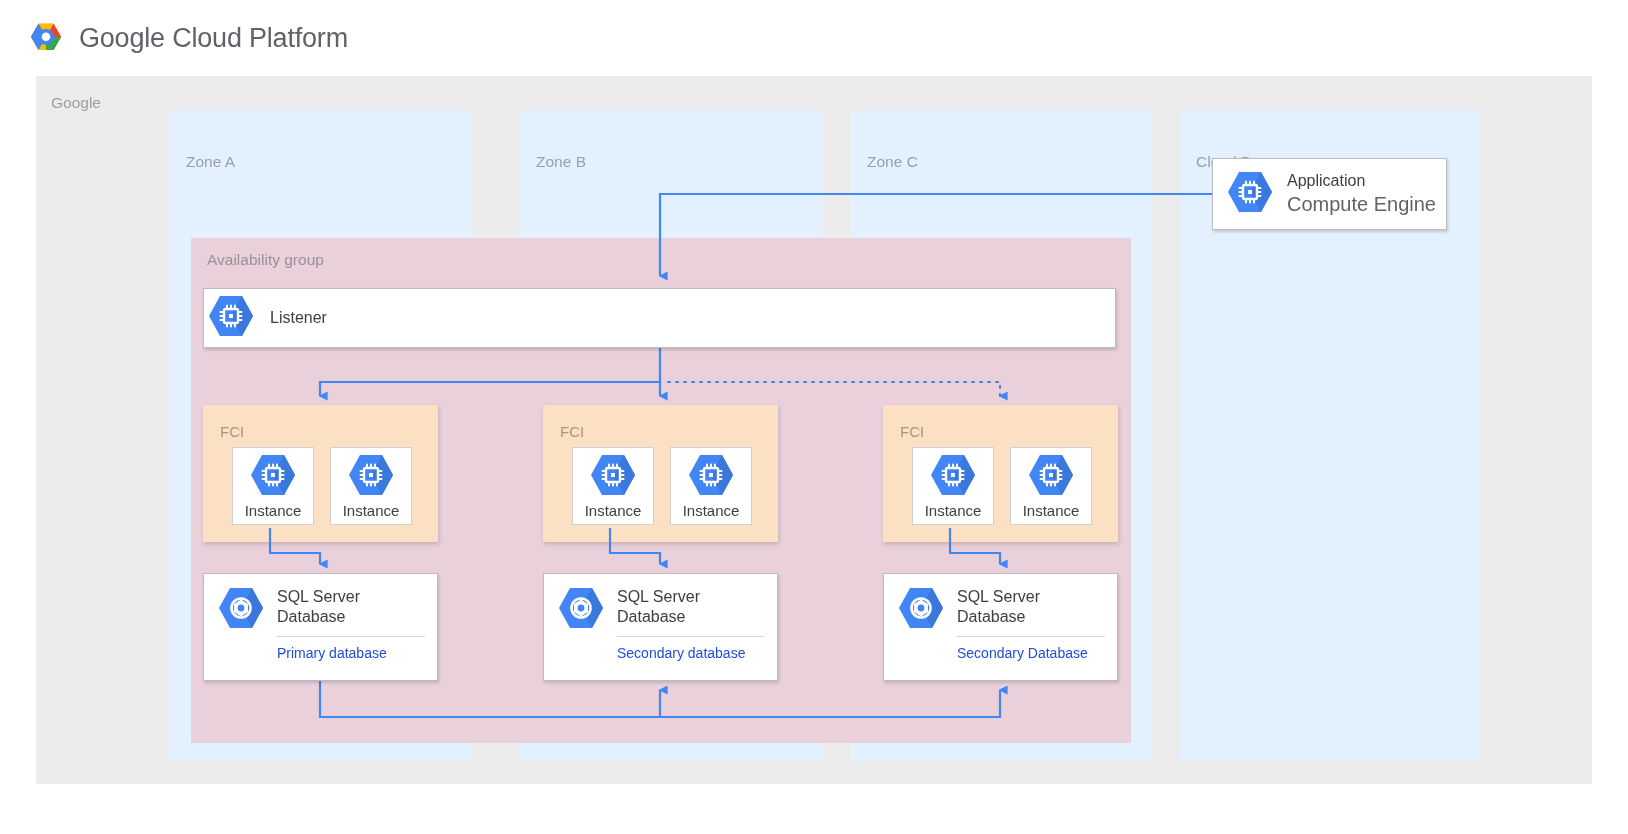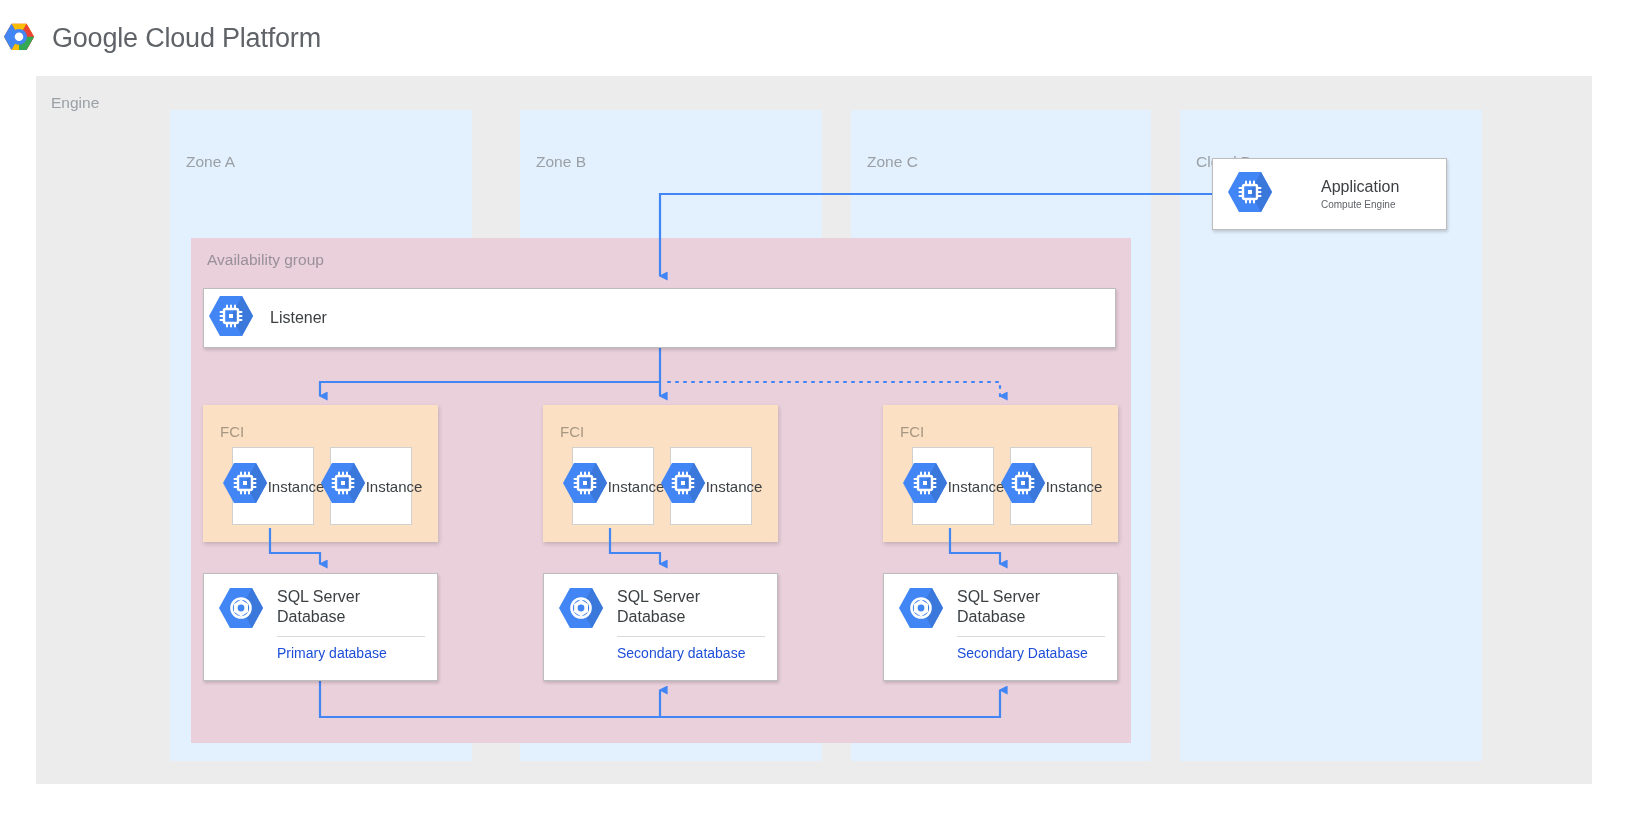--- a/index.html
+++ b/index.html
@@ -15,20 +15,21 @@
     background: #ffffff;
     overflow: hidden;
   }
 
   
   #header {
     position: absolute;
     left: 0; top: 0;
     width: 1628px; height: 76px;
     display: flex; align-items: center;
+    padding-left: 27px;
   }
   #gcp-logo { width: 38px; height: 38px; flex: 0 0 auto; }
   #gcp-title {
     margin-left: 14px;
     font-size: 27px;
     color: #5f6368;
     letter-spacing: -0.2px;
     white-space: nowrap;
   }
 
@@ -86,25 +87,24 @@
     border: 1px solid #bdbdbd;
     box-shadow: 1px 2px 3px rgba(0,0,0,0.16);
   }
 
   
   #app-card {
     left: 1212px; top: 158px;
     width: 235px; height: 72px;
     display: flex; align-items: center;
     padding-left: 14px;
-    gap: 34px;
   }
   #app-card .labels { margin-left: 14px; }
   #app-title { font-size: 16px; color: #3c4043; line-height: 1.35; }
-  #app-sub   { font-size: 10px; color: #5f6368; line-height: 1.35; }
+  #app-sub   { font-size: 20px; color: #5f6368; line-height: 1.35; }
 
   
   #listener-card {
     left: 203px; top: 288px;
     width: 913px; height: 60px;
     display: flex; align-items: center;
     padding-left: 4px;
   }
   #listener-label { margin-left: 16px; font-size: 16px; color: #3c4043; }
 
@@ -126,21 +126,21 @@
   #fci-b { left: 543px; width: 235px; }
   #fci-c { left: 883px; width: 235px; }
 
   .instance {
     position: absolute;
     top: 42px;
     width: 82px; height: 78px;
     background: #ffffff;
     border: 1px solid #d0d0d0;
     display: flex;
-    flex-direction: row;
+    flex-direction: column;
     align-items: center;
     justify-content: center;
   }
   .instance .ico { margin-bottom: 2px; }
   .instance .txt { font-size: 15px; color: #3c4043; }
   .inst-left  { left: 29px; }
   .inst-right { left: 127px; }
 
   
   .db-card {
@@ -187,21 +187,21 @@
       <path d="M33.5 6 L43 22.5 L33.5 39 L24 22.5 Z" fill="#EA4335"></path>
       <path d="M14.5 6 L24 22.5 L14.5 39 L5 22.5 Z" fill="#4285F4"></path>
       <path d="M24 39 L33.5 39 L43 22.5 L24 22.5 Z" fill="#34A853"></path>
       <circle cx="24" cy="22.5" r="10" fill="#4285F4"></circle>
       <circle cx="24" cy="22.5" r="5.4" fill="#ffffff"></circle>
     </svg>
     <div id="gcp-title">Google Cloud Platform</div>
   </div>
 
   <div id="region">
-    <div id="region-label">Engine</div>
+    <div id="region-label">Google</div>
   </div>
 
   <div class="zone" id="zone-a">
     <div class="zone-label">Zone A</div>
   </div>
   <div class="zone" id="zone-b">
     <div class="zone-label">Zone B</div>
   </div>
   <div class="zone" id="zone-c">
     <div class="zone-label">Zone C</div>

